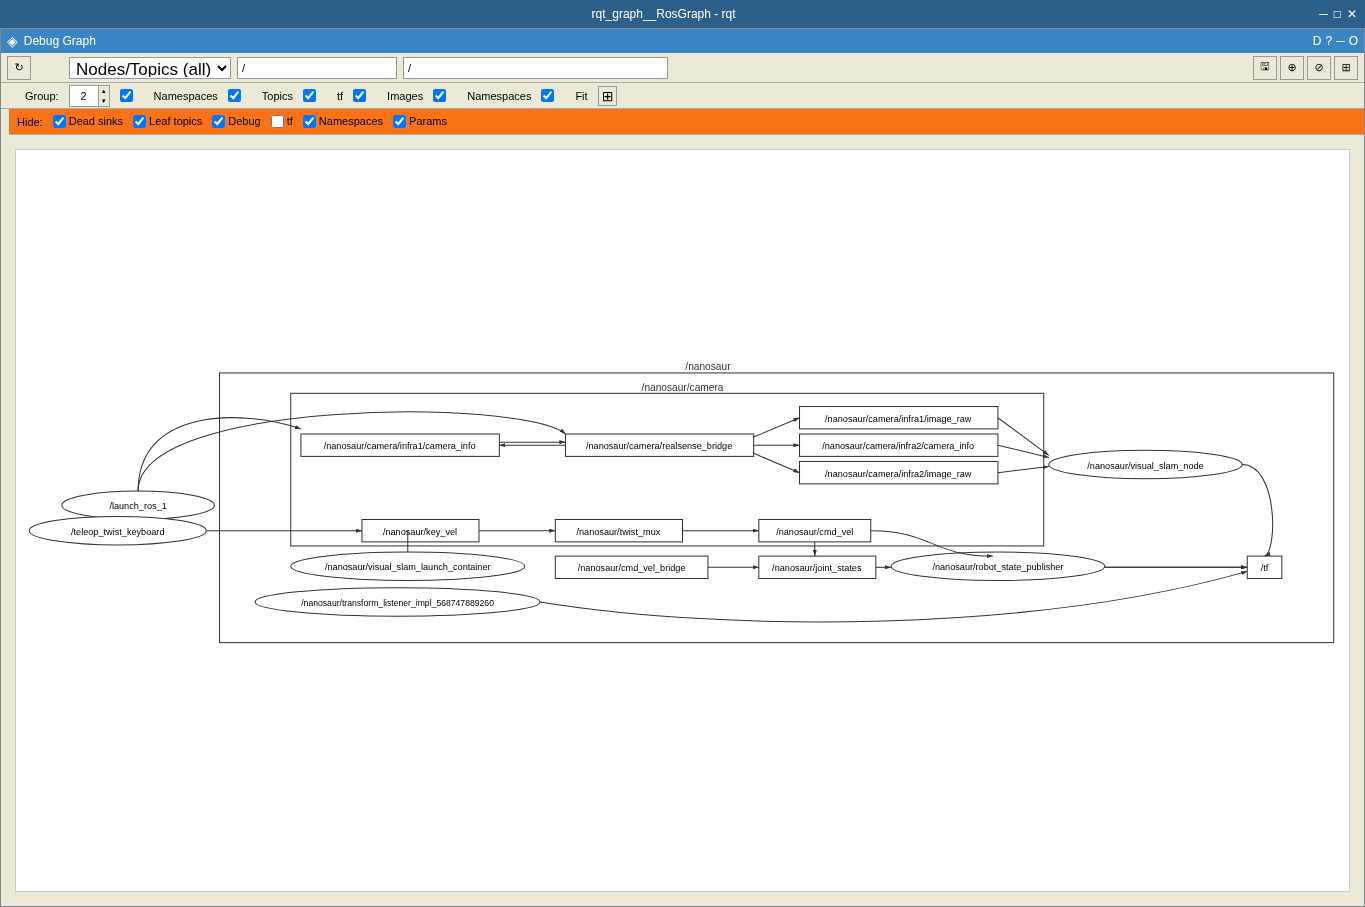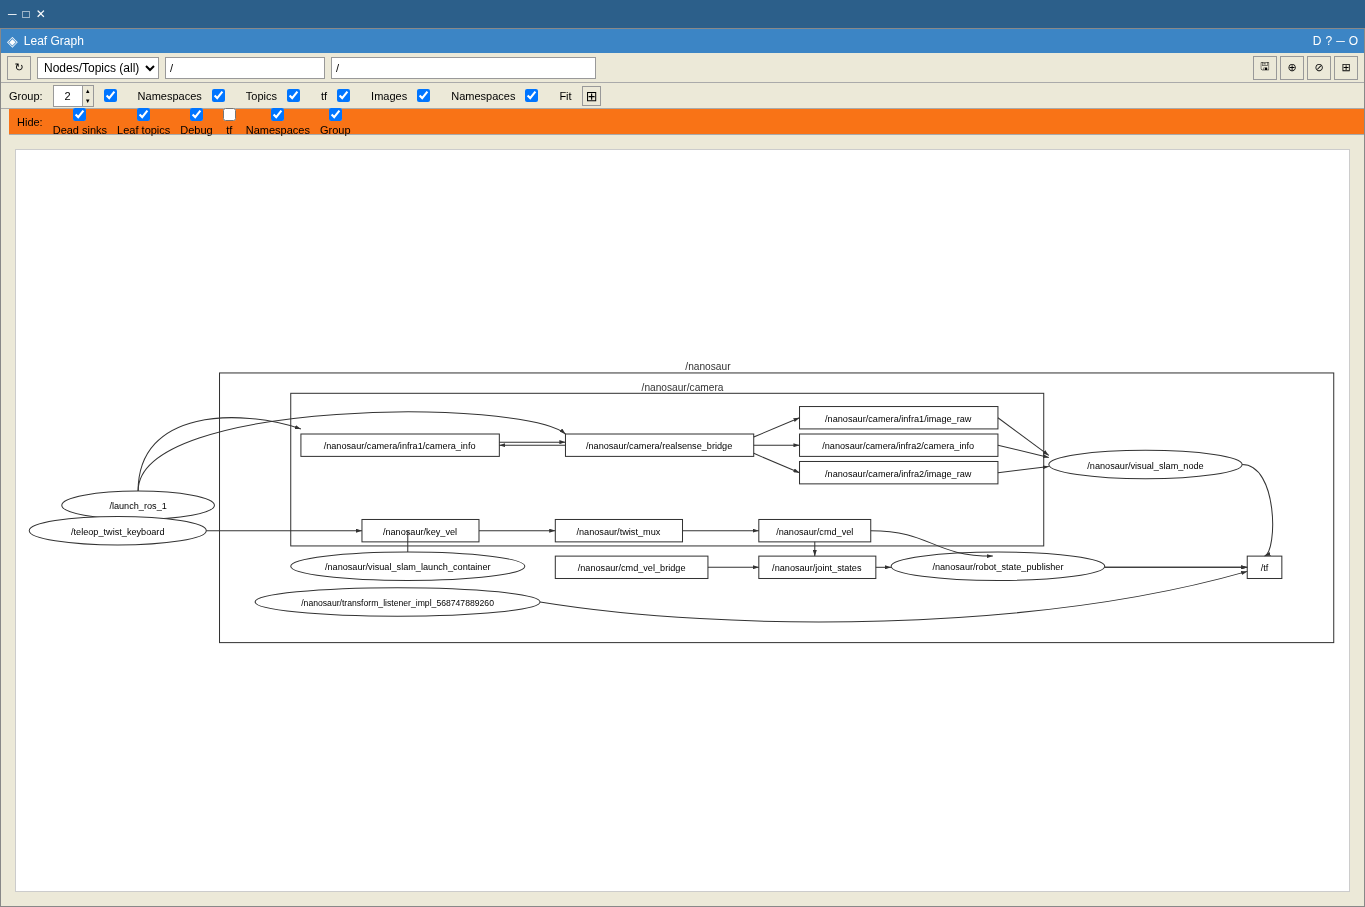--- a/index.html
+++ b/index.html
@@ -54,45 +54,46 @@
     .toolbar {
       background: #ece9d8;
       border-bottom: 1px solid #aaa;
       padding: 3px 6px;
       display: flex;
       align-items: center;
       gap: 6px;
       height: 30px;
     }
     .toolbar select {
-      font-size: 12px;
+      font-size: 17px;
       height: 22px;
       padding: 1px 2px;
       border: 1px solid #999;
       background: white;
+      margin-left: 32px;
     }
     .toolbar input[type="text"] {
       font-size: 11px;
       height: 22px;
       padding: 1px 4px;
       border: 1px solid #999;
       background: white;
     }
     .toolbar button {
       font-size: 11px;
       height: 24px;
       padding: 0 4px;
       border: 1px solid #999;
       background: #ece9d8;
       cursor: pointer;
     }
     .options-bar {
       background: #ece9d8;
       border-bottom: 1px solid #aaa;
-      padding: 3px 8px;
+      padding: 3px 24px;
       display: flex;
       align-items: center;
       gap: 10px;
       height: 26px;
       font-size: 11px;
     }
     .options-bar label {
       display: flex;
       align-items: center;
       gap: 21px;
@@ -104,24 +105,23 @@
       padding: 3px 8px;
       display: flex;
       align-items: center;
       gap: 10px;
       height: 26px;
       font-size: 11px;
       margin-left: 8px;
     }
     .hide-bar label {
       display: flex;
-      align-items: center;
+      align-items: flex-start;
       gap: 3px;
       cursor: pointer;
-      flex-direction: column;
     }
     .graph-area {
       flex: 1;
       background: white;
       margin: 14px;
       border: 1px solid #ccc;
       position: relative;
       overflow: hidden;
     }
     .graph-svg {
@@ -175,32 +175,33 @@
     .right-toolbar {
       display: flex;
       gap: 3px;
       margin-left: auto;
     }
   </style>
 </head>
 <body>
 
 <div class="title-bar">
+  <span class="title-bar-title">rqt_graph__RosGraph - rqt</span>
   <div class="title-bar-controls">
     <span>─</span>
     <span>□</span>
     <span>✕</span>
   </div>
 </div>
 
 <div class="window">
 
   <div class="window-title-bar">
     <span style="font-size:14px;">◈</span>
-    <span>Leaf Graph</span>
+    <span>Debug Graph</span>
     <div style="margin-left:auto; display:flex; gap:4px;">
       <span style="font-size:12px; color:white;">D</span>
       <span style="font-size:12px; color:white;">?</span>
       <span style="font-size:12px; color:white;">─</span>
       <span style="font-size:12px; color:white;">O</span>
     </div>
   </div>
 
   <div class="toolbar">
     <button class="icon-btn">↻</button>
@@ -272,21 +273,21 @@
     <label>
       <input type="checkbox" style="">
       <span>tf</span>
     </label>
     <label>
       <input type="checkbox" checked="" style="">
       <span>Namespaces</span>
     </label>
     <label>
       <input type="checkbox" checked="" style="">
-      <span>Group</span>
+      <span>Params</span>
     </label>
   </div>
 
   <div class="graph-area">
 
     <svg class="graph-svg" viewBox="0 0 1310 620">
       <defs>
         <marker id="arrowhead" markerWidth="6" markerHeight="4" refX="6" refY="2" orient="auto">
           <polygon points="0 0, 6 2, 0 4" fill="#333"></polygon>
         </marker>

